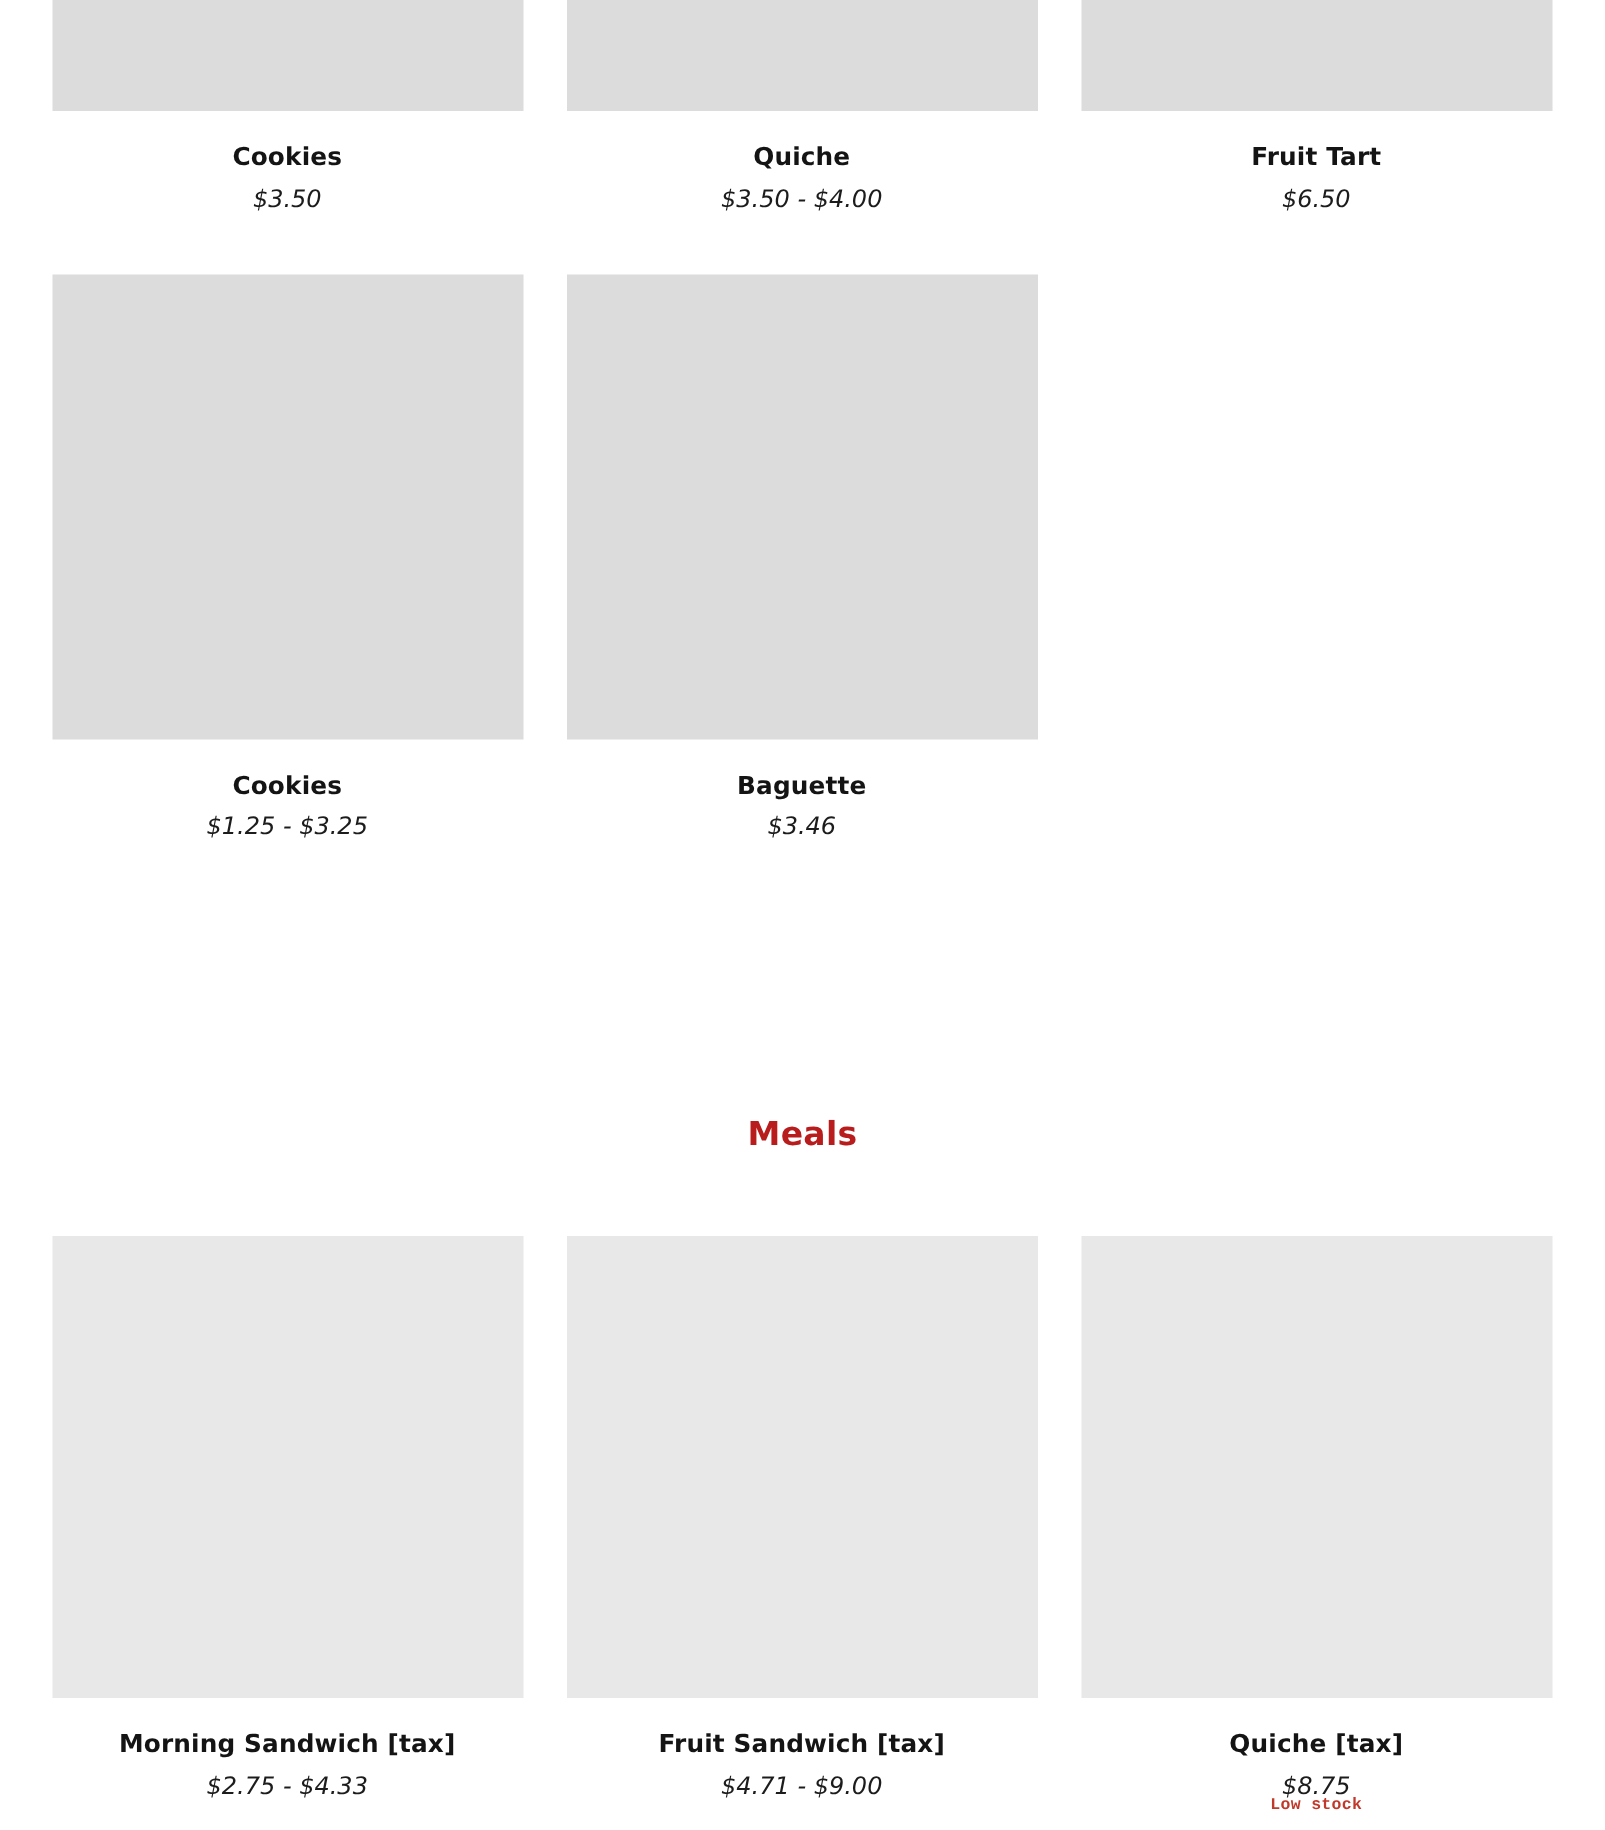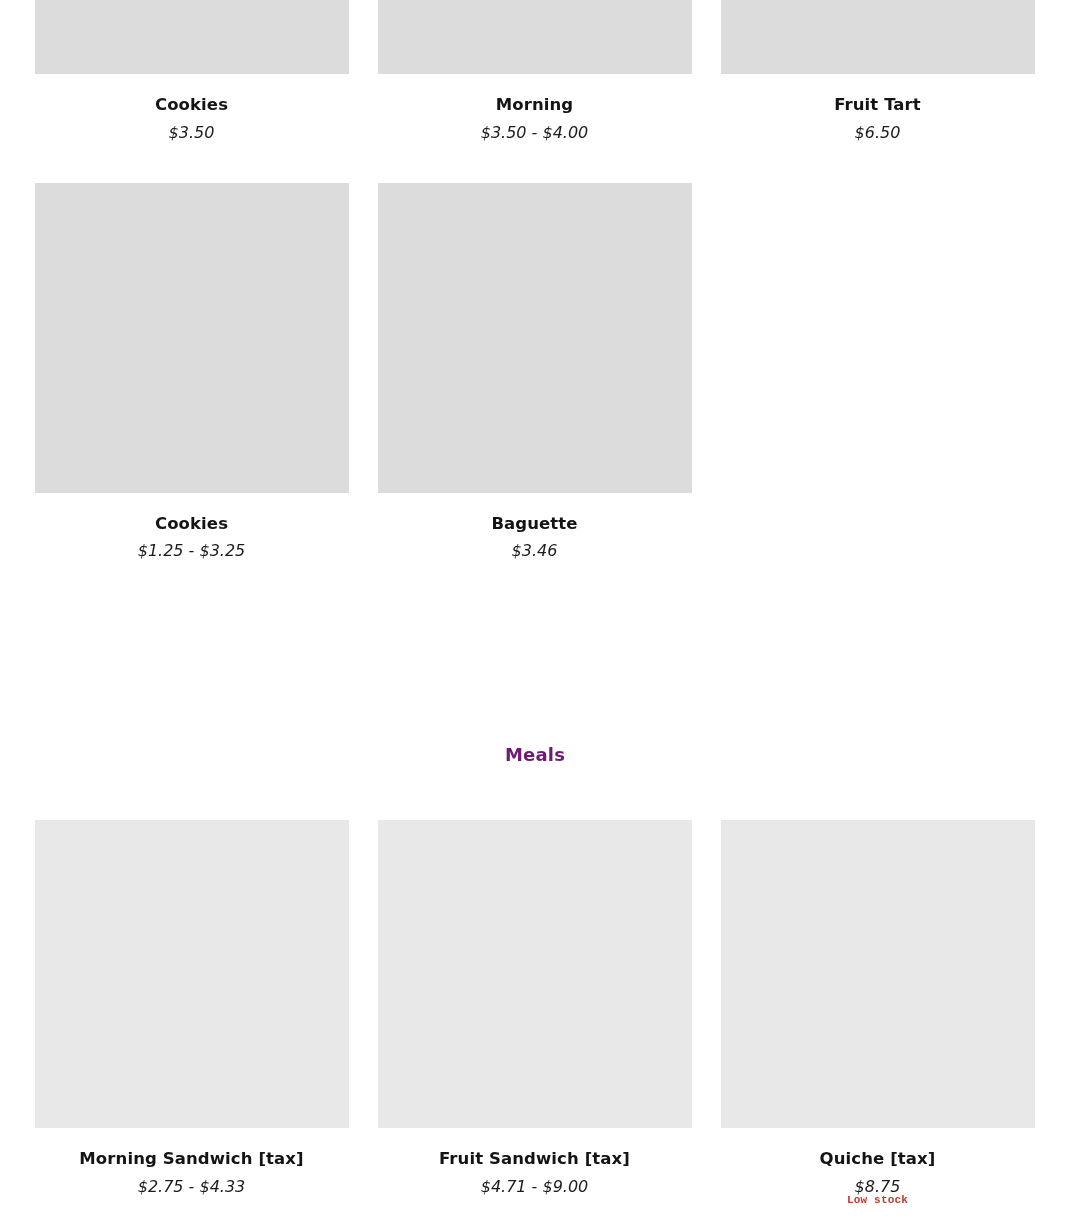--- a/index.html
+++ b/index.html
@@ -36,23 +36,23 @@
   .section {
     width: 1001px;
     margin: 0 auto;
     padding: 0;
   }
 
   .section-title {
     text-align: center;
     font-family: "DejaVu Sans", sans-serif;
     font-weight: 700;
-    font-size: 18px;
+    font-size: 22px;
     letter-spacing: 0.2px;
-    color: #701a75;
+    color: #b91c1c;
     margin: 0;
     padding: 0;
     line-height: 1;
   }
 
   .section-title-spacer-top { height: 172px; }
   .section-title-spacer-bottom { height: 56px; }
 
   
   .grid {
@@ -133,21 +133,21 @@
       <div class="grid bakery-row1">
 
         <div class="card">
           <div class="card-thumb" style="background: rgb(220, 220, 220);"></div>
           <div class="card-name">Cookies</div>
           <div class="card-price">$3.50</div>
         </div>
 
         <div class="card">
           <div class="card-thumb" style="background: rgb(220, 220, 220);"></div>
-          <div class="card-name">Morning</div>
+          <div class="card-name">Quiche</div>
           <div class="card-price">$3.50 - $4.00</div>
         </div>
 
         <div class="card">
           <div class="card-thumb" style="background: rgb(220, 220, 220);"></div>
           <div class="card-name">Fruit Tart</div>
           <div class="card-price">$6.50</div>
         </div>
 
       </div>

